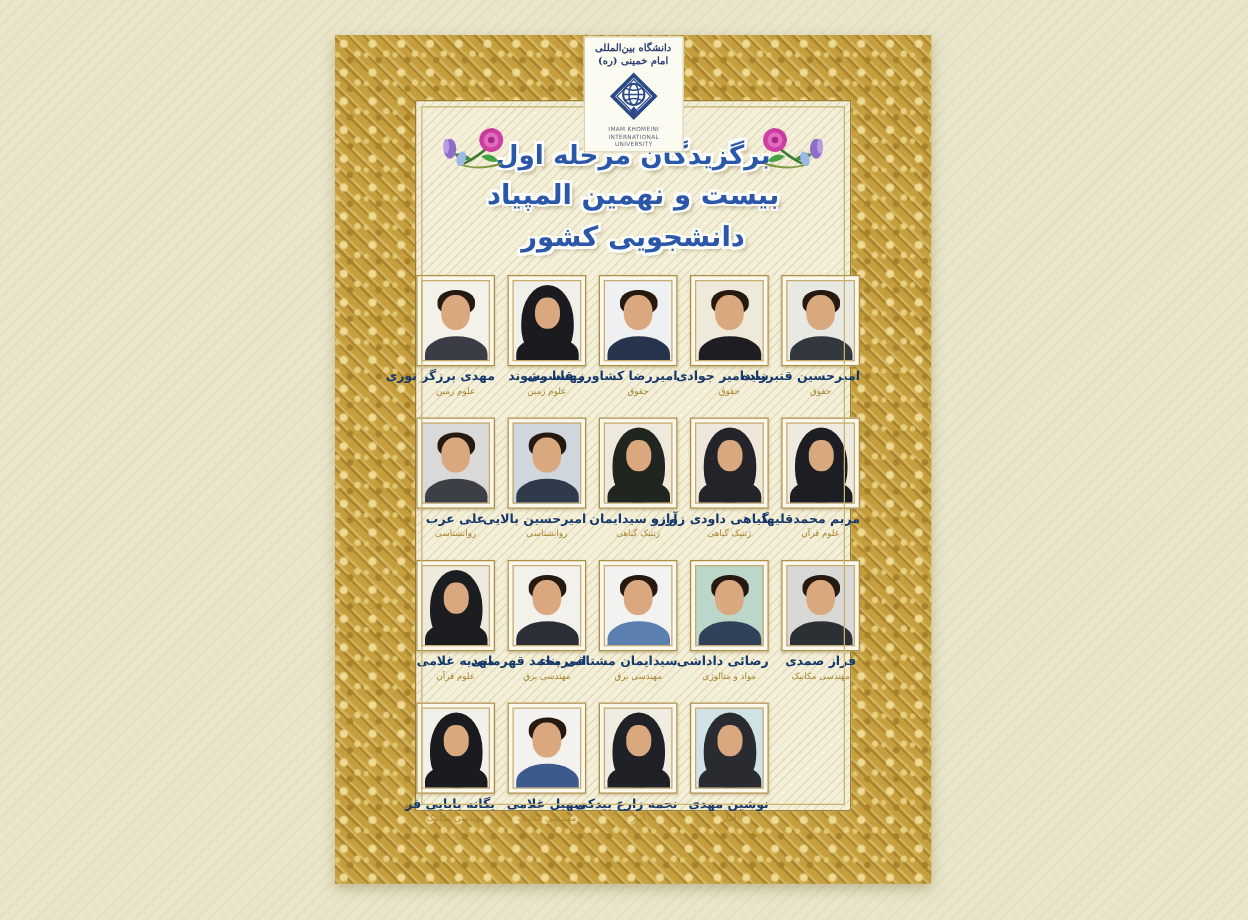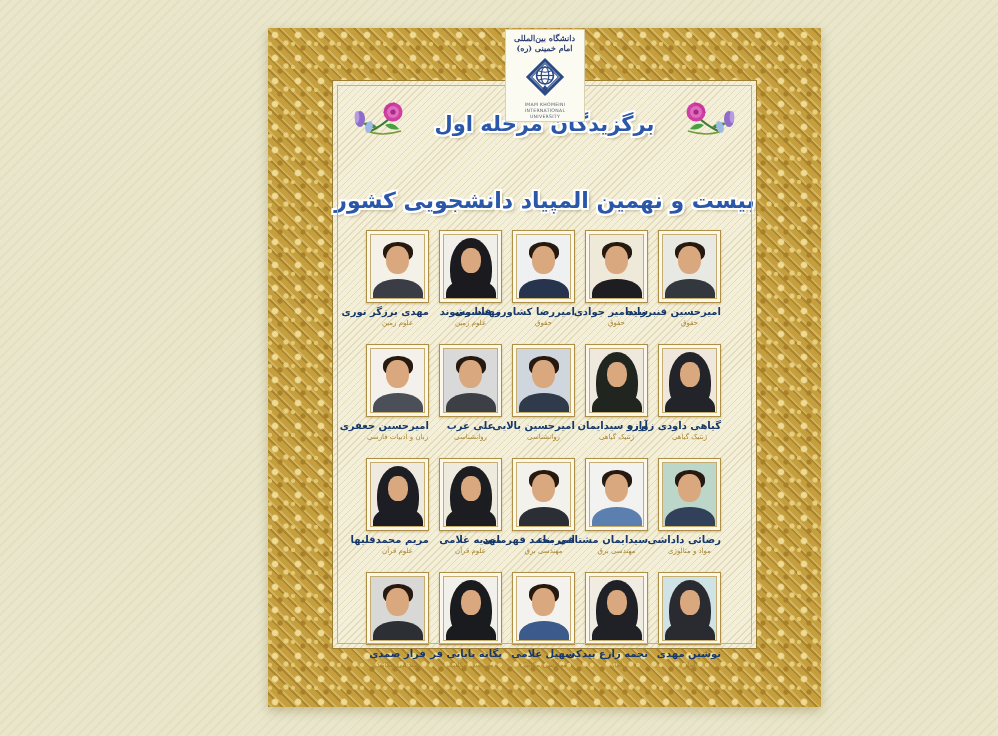--- a/index.html
+++ b/index.html
@@ -6,21 +6,21 @@
   html,body { width:998px; height:736px; overflow:hidden; }
   body {
     position:relative;
     font-family:"DejaVu Sans", sans-serif;
     background-color:#e9e6cb;
     background-image:repeating-linear-gradient(135deg, rgba(185,172,115,.10) 0 2px, rgba(0,0,0,0) 2px 7px);
   }
 
   
   .poster {
-    position:absolute; left:268px; top:28px; width:553px; height:679px;
+    position:absolute; left:268px; top:28px; width:477px; height:679px;
     padding:52px 64px 58px;
     background-color:#c59f3e;
     background-image:
       radial-gradient(circle at 7px 7px,  #eeda93 2.5px, rgba(238,218,147,0) 4px),
       radial-gradient(circle at 18px 15px,#e7cf7f 2px,   rgba(231,207,127,0) 3.2px),
       radial-gradient(circle at 12px 20px,#a8802a 2px,   rgba(168,128,42,0) 3.2px),
       radial-gradient(circle at 2px 16px, #e2c771 1.6px, rgba(226,199,113,0) 2.6px),
       repeating-linear-gradient(45deg, rgba(133,95,24,.38) 0 2px, rgba(240,222,156,.30) 2px 4px, rgba(133,95,24,0) 4px 9px);
     background-size:23px 23px,23px 23px,23px 23px,23px 23px,auto;
     box-shadow:0 4px 10px rgba(120,100,40,.35);
@@ -47,21 +47,21 @@
   
   .titles { position:relative; padding-top:27px; text-align:center; direction:rtl; }
   .t1, .t2 {
     font-weight:bold; color:#2b57a8;
     text-shadow:-2px -2px 0 #fff, 0 -2px 0 #fff, 2px -2px 0 #fff,
                 -2px 0 0 #fff, 2px 0 0 #fff,
                 -2px 2px 0 #fff, 0 2px 0 #fff, 2px 2px 0 #fff,
                 3px 3px 3px rgba(95,75,25,.35);
   }
   .t1 { font-size:21px; line-height:32px; }
-  .t2 { font-size:22px; line-height:34px;margin-top:44px; }
+  .t2 { font-size:22px; line-height:34px; }
   .flower { position:absolute; top:20px; }
   .flower.left  { left:14px; }
   .flower.right { right:14px; transform:scaleX(-1); }
 
   
   .grid {
     margin:12px auto 0; width:357px;
     display:grid; grid-template-columns:repeat(5,63px);
     column-gap:10px; row-gap:16px;
   }
@@ -188,31 +188,20 @@
               <i class="face"></i>
               <i class="chest" style="background: rgb(51, 56, 63);"></i>
             </div>
           </div>
         <div class="sname">امیرحسین قنبرزاده</div>
         <div class="sfield">حقوق</div>
       </div>
 
       <div class="cell">
         <div class="frame">
-            <div class="photo" style="background: rgb(244, 241, 236);">
-              <i class="hair"></i>
-              <i class="face"></i>
-              <i class="chest" style="background: rgb(75, 79, 87);"></i>
-            </div>
-          </div>
-        <div class="sname">امیرحسین جعفری</div>
-        <div class="sfield">زبان و ادبیات فارسی</div>
-      </div>
-      <div class="cell">
-        <div class="frame">
             <div class="photo" style="background: rgb(217, 217, 217);">
               <i class="hair"></i>
               <i class="face"></i>
               <i class="chest" style="background: rgb(60, 63, 69);"></i>
             </div>
           </div>
         <div class="sname">علی عرب</div>
         <div class="sfield">روانشناسی</div>
       </div>
       <div class="cell">

